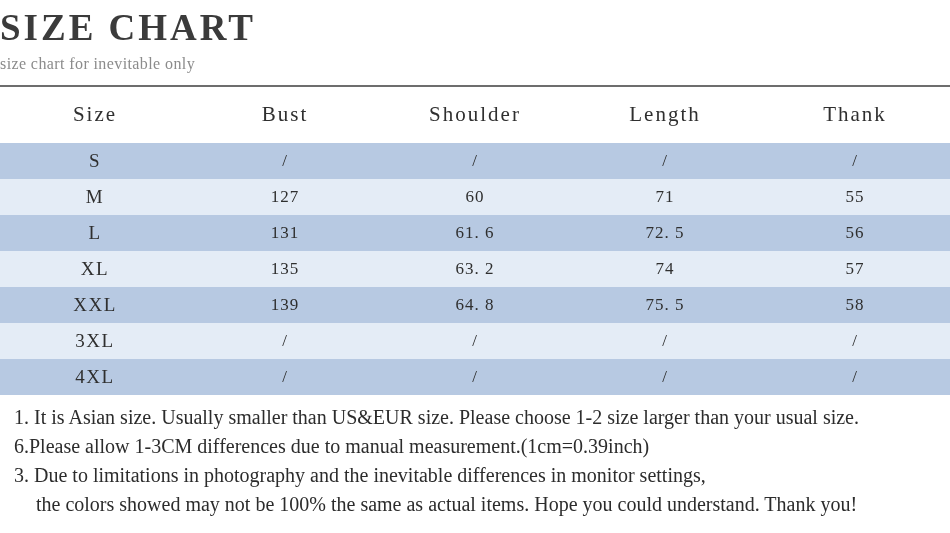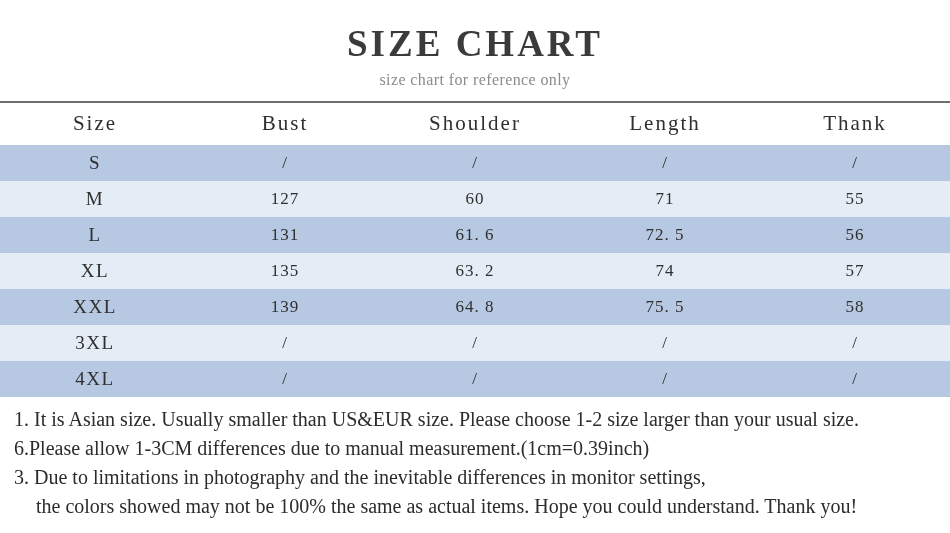--- a/index.html
+++ b/index.html
@@ -15,22 +15,22 @@
   }
   .page {
     position: relative;
     width: 950px;
     height: 533px;
     background: #ffffff;
     box-sizing: border-box;
   }
   
   .header {
-    padding-top: 24px;
-    text-align: center;
+    padding-top: 8px;
+    text-align: left;
   }
   .title {
     font-family: "Liberation Serif", serif;
     font-size: 37px;
     font-weight: bold;
     letter-spacing: 3px;
     color: #3b3b3b;
     line-height: 1.1;
   }
   .subtitle {
@@ -54,21 +54,21 @@
   table.size-table td {
     text-align: center;
     font-family: "Liberation Serif", serif;
     color: #2f2f2f;
     height: 36px;
     padding: 0;
   }
   tr.head-row td {
     font-size: 21px;
     letter-spacing: 2px;
-    height: 42px;
+    height: 56px;
     background: #ffffff;
   }
   tr.band-dark td {
     background: #b7c9e2;
   }
   tr.band-light td {
     background: #e4ecf6;
   }
   td.size-cell {
     font-size: 19px;
@@ -95,21 +95,21 @@
     font-family: Liberation Serif, serif;
   }
 </style>
 </head>
 <body>
 
 <div class="page">
 
   <div class="header">
     <div class="title">SIZE CHART</div>
-    <div class="subtitle">size chart for reference only</div>
+    <div class="subtitle">size chart for inevitable only</div>
   </div>
   <div class="header-rule"></div>
 
   <table class="size-table">
     <tbody>
       <tr class="head-row">
         <td class="size-cell">Size</td>
         <td class="size-cell">Bust</td>
         <td class="size-cell">Shoulder</td>
         <td class="size-cell">Length</td>

